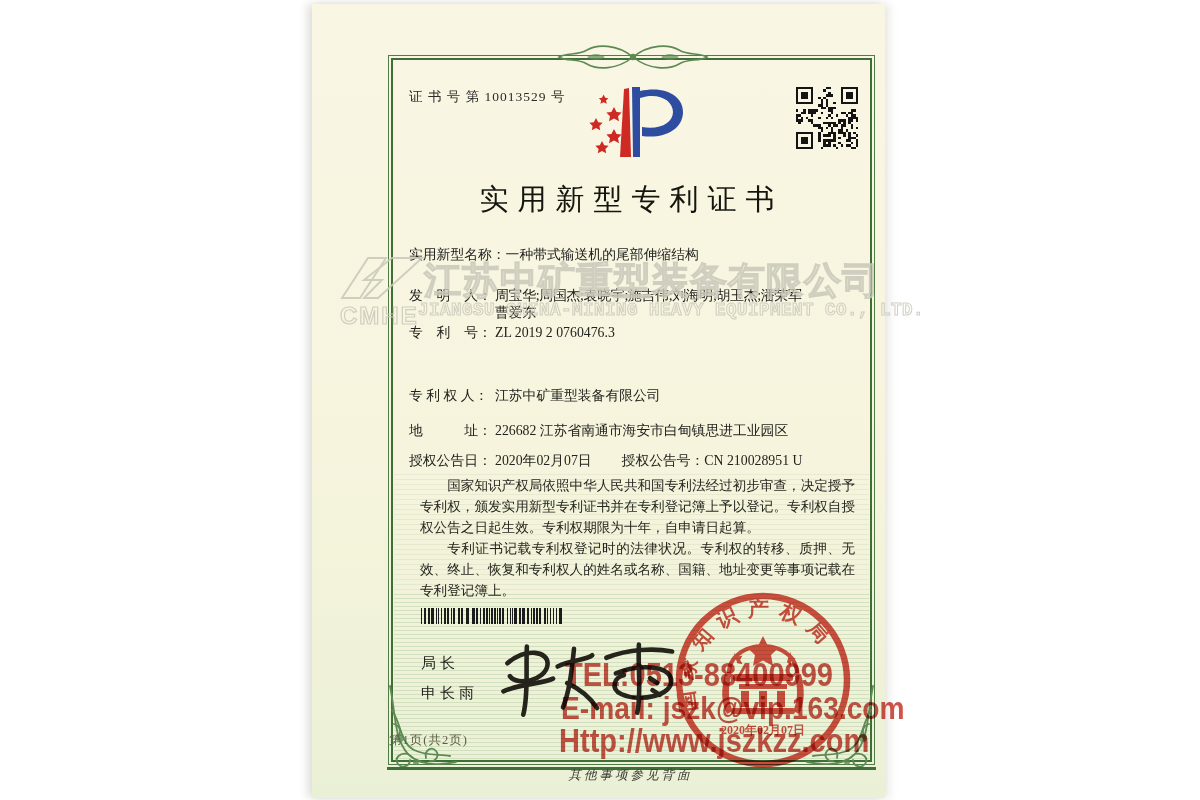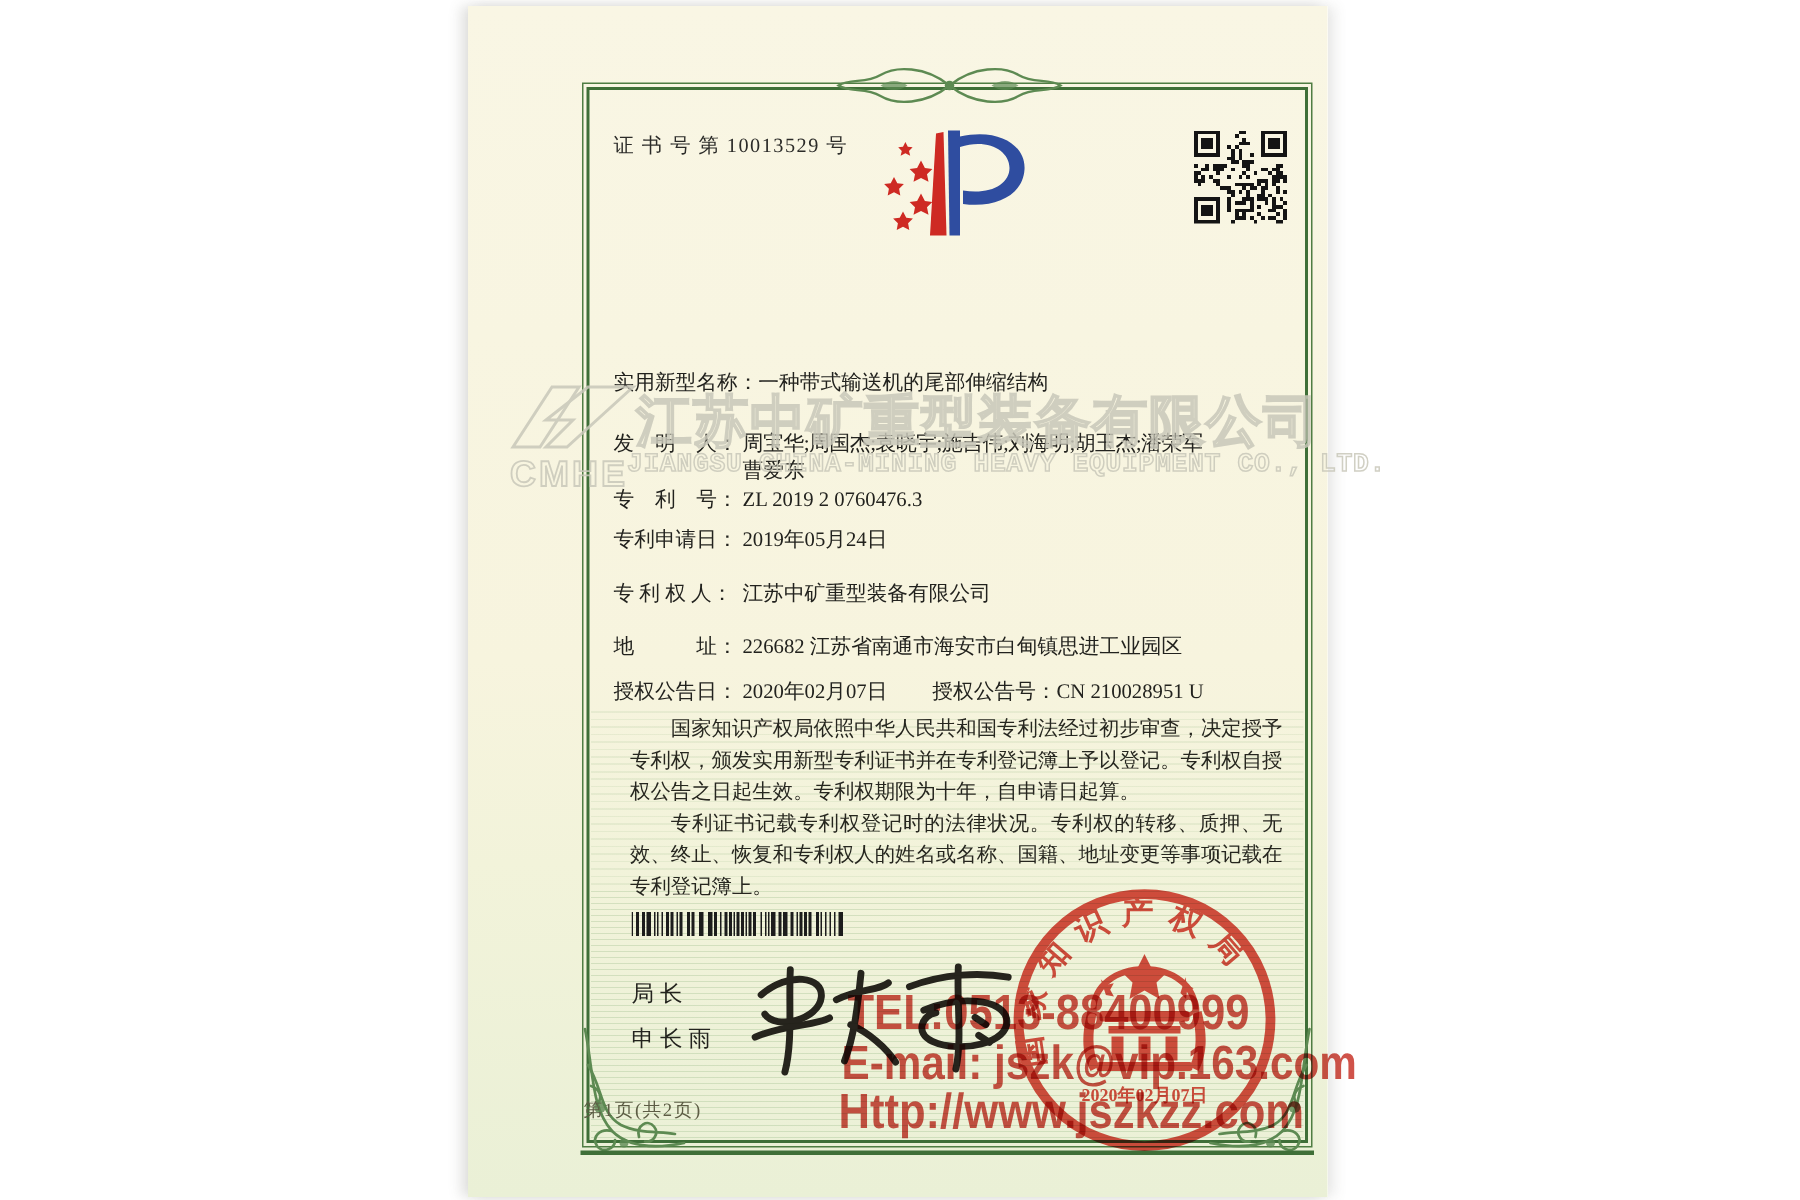--- a/index.html
+++ b/index.html
@@ -310,39 +310,36 @@
         <rect x="18" y="23" width="1" height="1" fill="#141414"></rect>
         <rect x="20" y="23" width="1" height="1" fill="#141414"></rect>
         <rect x="21" y="23" width="1" height="1" fill="#141414"></rect>
         <rect x="24" y="23" width="1" height="1" fill="#141414"></rect>
         <rect x="10" y="24" width="1" height="1" fill="#141414"></rect>
         <rect x="16" y="24" width="1" height="1" fill="#141414"></rect>
         <rect x="22" y="24" width="1" height="1" fill="#141414"></rect>
         <rect x="23" y="24" width="1" height="1" fill="#141414"></rect>
       </svg>
 
+    <div class="title">实用新型专利证书</div>
 
     <div class="row r1">
       <span class="lab">实用新型名称：</span>
       <span class="val">一种带式输送机的尾部伸缩结构</span>
     </div>
     <div class="row r2">
       <span class="lab">发　明　人：</span>
       <span class="val">
         <span class="nowrapv">周宝华;周国杰;袁晓宇;施吉伟;刘海明;胡玉杰;潘荣军</span><br>
         <span>曹爱东</span>
       </span>
     </div>
     <div class="row r3">
       <span class="lab">专　利　号：</span>
       <span class="val">ZL 2019 2 0760476.3</span>
-    </div>
-    <div class="row r4">
-      <span class="lab">专利申请日：</span>
-      <span class="val">2019年05月24日</span>
     </div>
     <div class="row r5">
       <span class="lab">专 利 权 人：</span>
       <span class="val">江苏中矿重型装备有限公司</span>
     </div>
     <div class="row r6">
       <span class="lab">地　　　址：</span>
       <span class="val">226682 江苏省南通市海安市白甸镇思进工业园区</span>
     </div>
     <div class="row r7">
@@ -460,13 +457,14 @@
     </g>
     <text x="6" y="70" font-size="24" font-weight="800" letter-spacing="2" font-family="'Liberation Sans','DejaVu Sans',sans-serif" fill="none" stroke="#c9c8ba" stroke-width="1.2">CMHE</text>
   </svg>
   <div class="wm wm-cn">江苏中矿重型装备有限公司</div>
   <div class="wm wm-en">JIANGSU CHINA-MINING HEAVY EQUIPMENT CO., LTD.</div>
 
   <div class="contact tel">TEL:0513-88400999</div>
   <div class="contact email">E-mail: jszk@vip.163.com</div>
   <div class="contact web">Http://www.jszkzz.com</div>
 
+  <div class="backnote">其他事项参见背面</div>
 </div>
 
 </body></html>

